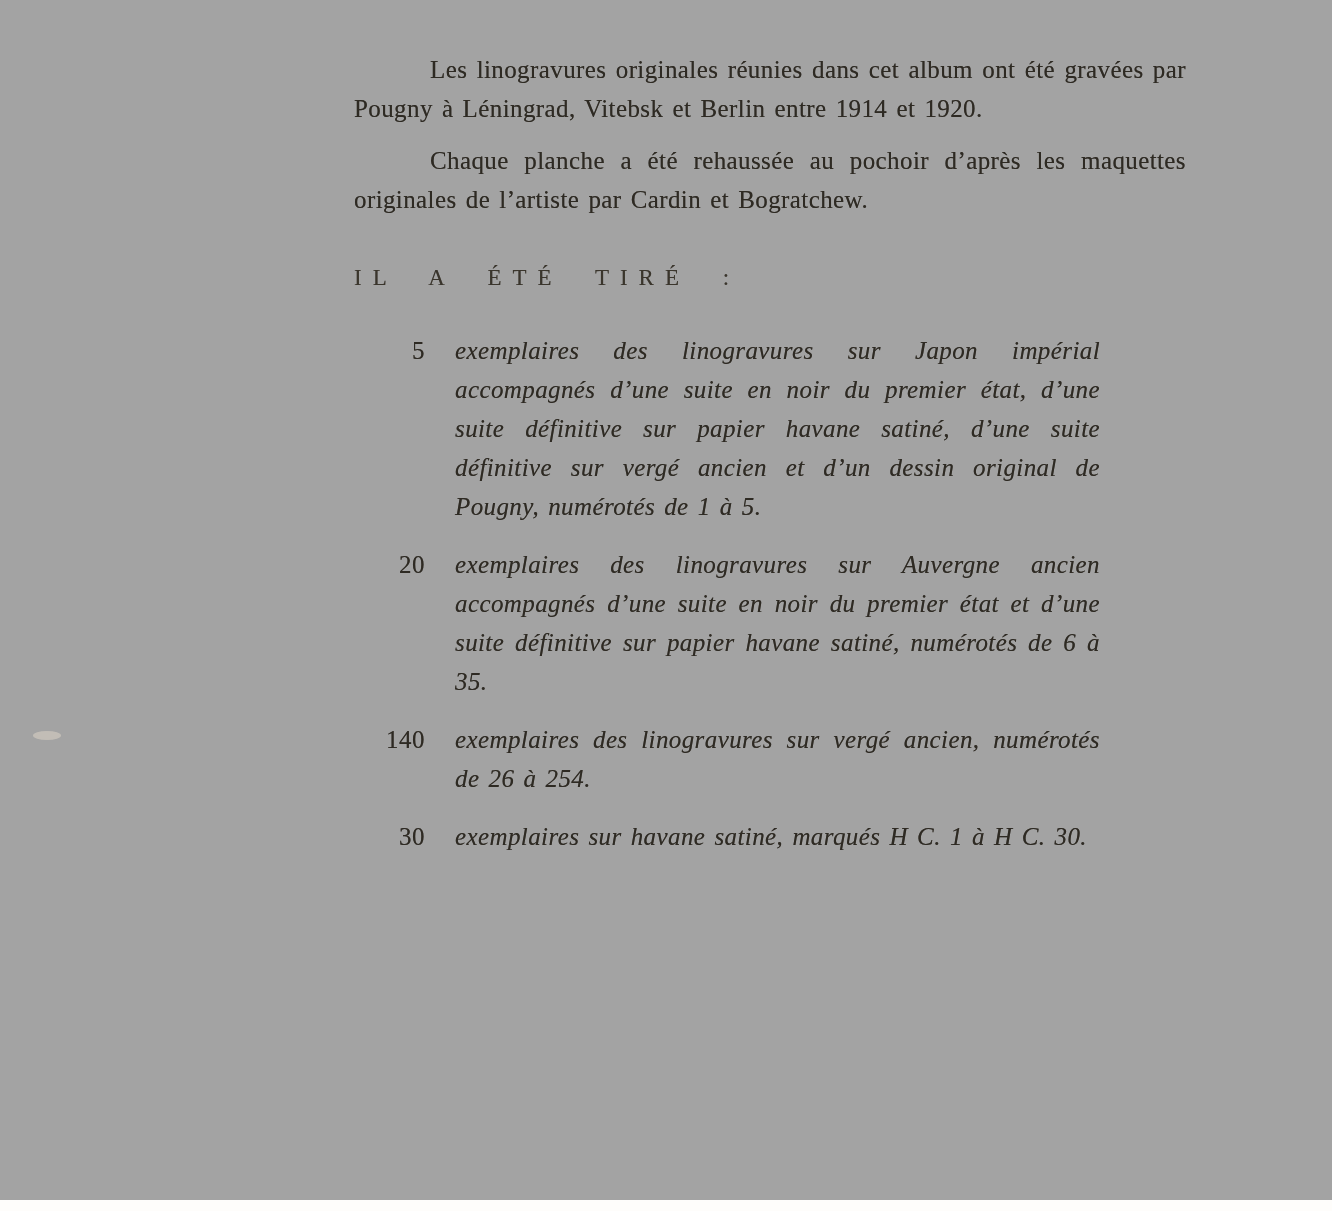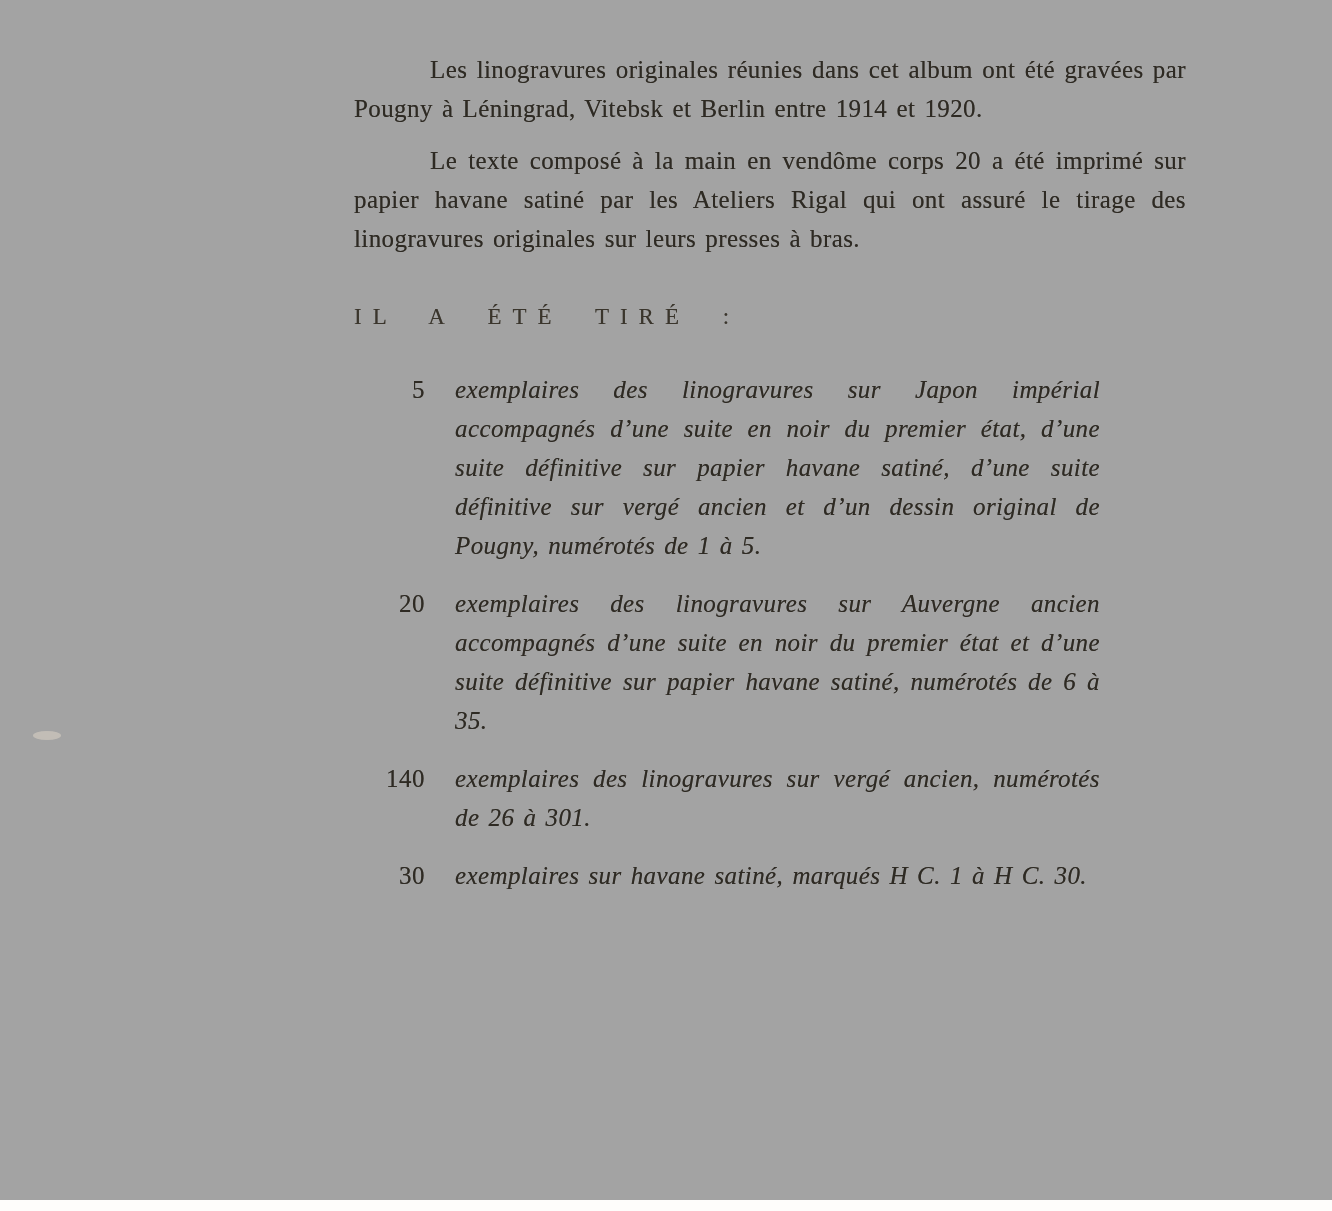--- a/index.html
+++ b/index.html
@@ -87,40 +87,40 @@
   }
 </style>
 </head>
 <body>
 
 <div class="paper">
   <div class="text-block">
 
     <p class="para">Les linogravures originales réunies dans cet album ont été gravées par Pougny à Léningrad, Vitebsk et Berlin entre 1914 et 1920.</p>
 
+    <p class="para">Chaque planche a été rehaussée au pochoir d’après les maquettes originales de l’artiste par Cardin et Bogratchew.</p>
 
-    <p class="para">Le texte composé à la main en vendôme corps 20 a été imprimé sur papier havane satiné par les Ateliers Rigal qui ont assuré le tirage des linogravures originales sur leurs presses à bras.</p>
 
     <h2 class="heading">IL A ÉTÉ TIRÉ :</h2>
 
     <div class="edition-list">
 
       <div class="edition-item">
         <div class="edition-count">5</div>
         <div class="edition-desc">exemplaires des linogravures sur Japon impé­rial accompagnés d’une suite en noir du premier état, d’une suite définitive sur papier havane satiné, d’une suite définitive sur vergé ancien et d’un dessin original de Pougny, numérotés de 1 à 5.</div>
       </div>
 
       <div class="edition-item">
         <div class="edition-count">20</div>
         <div class="edition-desc">exemplaires des linogravures sur Auvergne ancien accompagnés d’une suite en noir du premier état et d’une suite définitive sur papier havane satiné, numérotés de 6 à 35.</div>
       </div>
 
       <div class="edition-item">
         <div class="edition-count">140</div>
-        <div class="edition-desc">exemplaires des linogravures sur vergé ancien, numérotés de 26 à 301.</div>
+        <div class="edition-desc">exemplaires des linogravures sur vergé ancien, numérotés de 26 à 254.</div>
       </div>
 
       <div class="edition-item">
         <div class="edition-count">30</div>
         <div class="edition-desc">exemplaires sur havane satiné, marqués H C. 1 à H C. 30.</div>
       </div>
 
     </div>
   </div>
 

